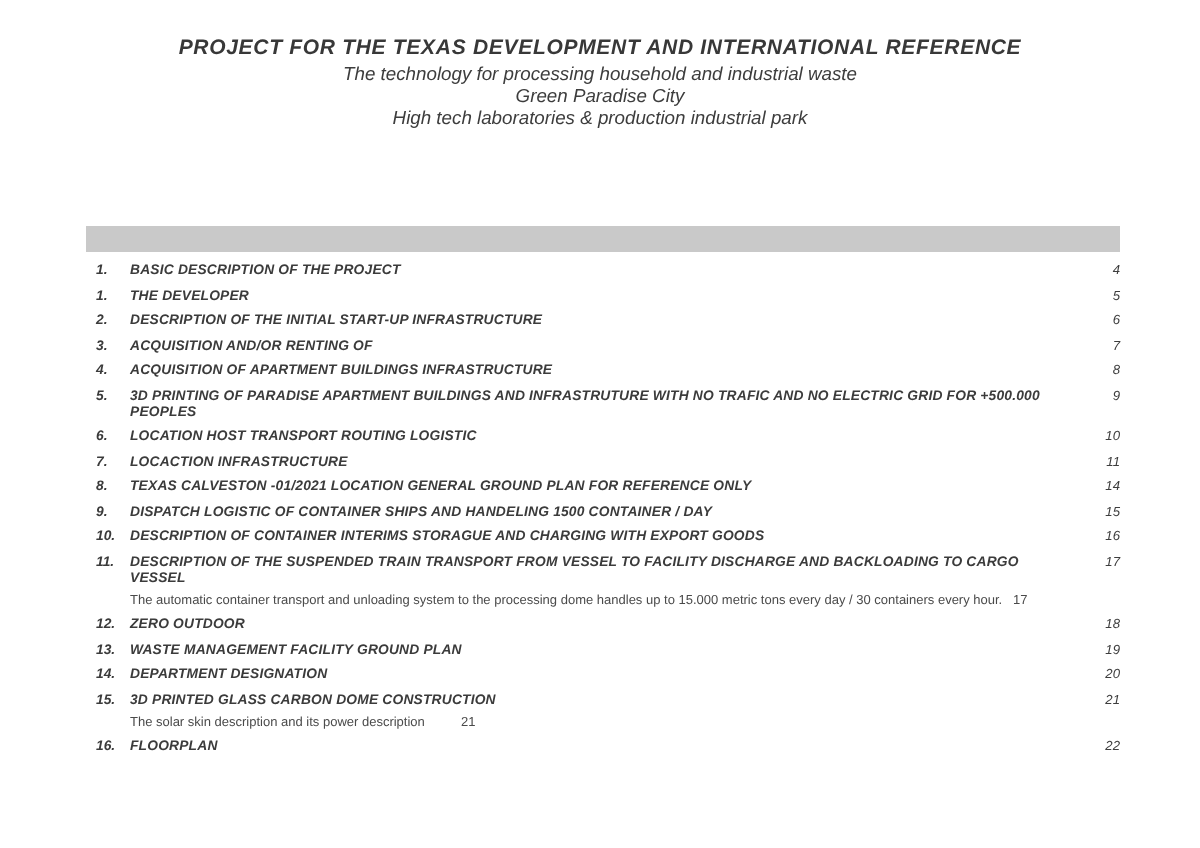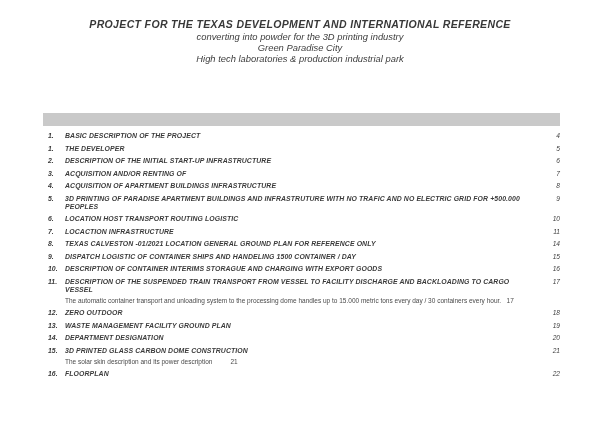--- a/index.html
+++ b/index.html
@@ -109,21 +109,21 @@
     color: #3d3d3d;
   }
 </style>
 </head>
 <body>
 
 <div class="page">
 
   <header class="header">
     <div class="title">PROJECT FOR THE TEXAS DEVELOPMENT AND INTERNATIONAL REFERENCE</div>
-    <div class="subtitle">converting into powder for the 3D printing industry</div>
+    <div class="subtitle">The technology for processing household and industrial waste</div>
     <div class="subtitle">Green Paradise City</div>
     <div class="subtitle">High tech laboratories &amp; production industrial park</div>
   </header>
 
   <div class="bar"></div>
 
   <main class="toc" id="toc">
   <div class="toc-row">
     <span class="toc-num">1.</span>
     <span class="toc-main">

